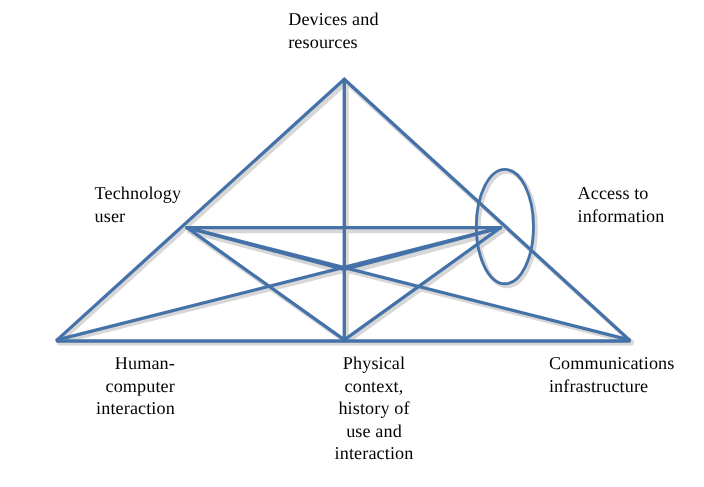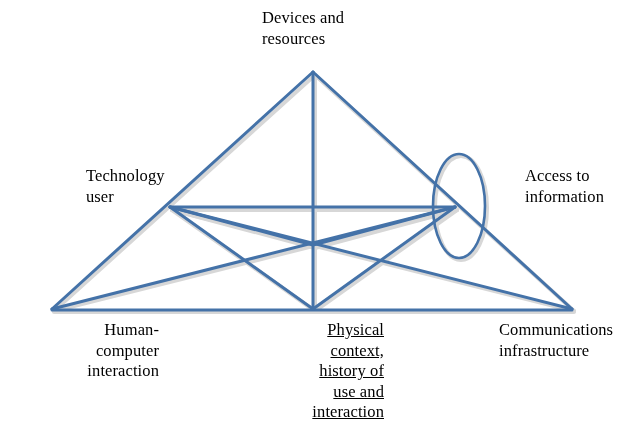--- a/index.html
+++ b/index.html
@@ -59,25 +59,24 @@
     width: 130px;
     text-align: left;
   }
   .label-hci {
     left: 29px;
     top: 320px;
     width: 130px;
     text-align: right;
   }
   .label-physical-context {
-    left: 264px;
+    left: 280px;
     top: 320px;
     width: 120px;
-    text-align: right;
-    text-decoration: underline;
+    text-align: center;
   }
   .label-communications {
     left: 499px;
     top: 320px;
     width: 150px;
     text-align: left;
   }
 </style>
 </head>
 <body>

